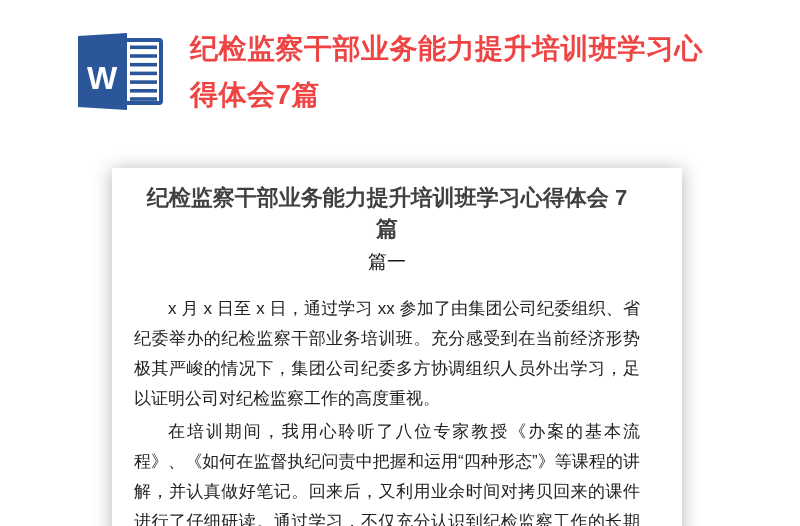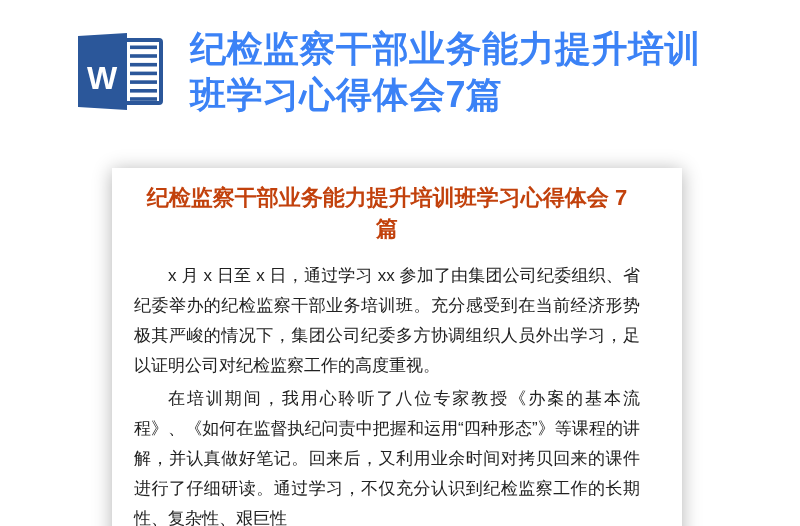--- a/index.html
+++ b/index.html
@@ -21,24 +21,24 @@
     width: 85px;
     height: 77px;
     display: block;
   }
   .page-title {
     position: absolute;
     left: 190px;
     top: 26px;
     width: 522px;
     margin: 0;
-    font-size: 36px;
+    font-size: 28px;
     line-height: 46px;
     font-weight: 700;
-    color: #3b82f6;
+    color: #ef4444;
     letter-spacing: 0.5px;
   }
 
   
   .preview-area {
     position: absolute;
     left: 0;
     top: 140px;
     width: 800px;
     height: 386px;
@@ -54,21 +54,21 @@
     box-shadow: 0 2px 18px rgba(0, 0, 0, 0.30);
     padding: 14px 42px 0 22px;
     color: #212121;
   }
   .doc-heading {
     margin: 0;
     font-size: 22px;
     line-height: 31px;
     font-weight: 700;
     text-align: center;
-    color: #c2410c;
+    color: #404040;
   }
   .section-heading {
     margin: 3px 0 0 0;
     font-size: 19px;
     line-height: 30px;
     font-weight: 400;
     text-align: center;
     color: #1a1a1a;
   }
   .doc-body { margin-top: 17px; }
@@ -105,20 +105,21 @@
       <polygon points="0,3 49,0 49,77 0,74" fill="#2B579A"></polygon>
       <text x="24" y="56" text-anchor="middle" font-size="32" font-weight="bold" fill="#ffffff" font-family="Liberation Sans, sans-serif">W</text>
     </svg>
 
     <h1 class="page-title">纪检监察干部业务能力提升培训班学习心得体会7篇</h1>
   </header>
 
   <main class="preview-area">
     <div class="doc-page">
       <h2 class="doc-heading">纪检监察干部业务能力提升培训班学习心得体会 7 篇</h2>
+      <div class="section-heading">篇一</div>
       <div class="doc-body">
         <p class="body-para">x 月 x 日至 x 日，通过学习 xx 参加了由集团公司纪委组织、省纪委举办的纪检监察干部业务培训班。充分感受到在当前经济形势极其严峻的情况下，集团公司纪委多方协调组织人员外出学习，足以证明公司对纪检监察工作的高度重视。</p>
         <p class="body-para">在培训期间，我用心聆听了八位专家教授《办案的基本流程》、《如何在监督执纪问责中把握和运用“四种形态”》等课程的讲解，并认真做好笔记。回来后，又利用业余时间对拷贝回来的课件进行了仔细研读。通过学习，不仅充分认识到纪检监察工作的长期性、复杂性、艰巨性</p>
       </div>
     </div>
   </main>
 
 </div>
 
 </body></html>

